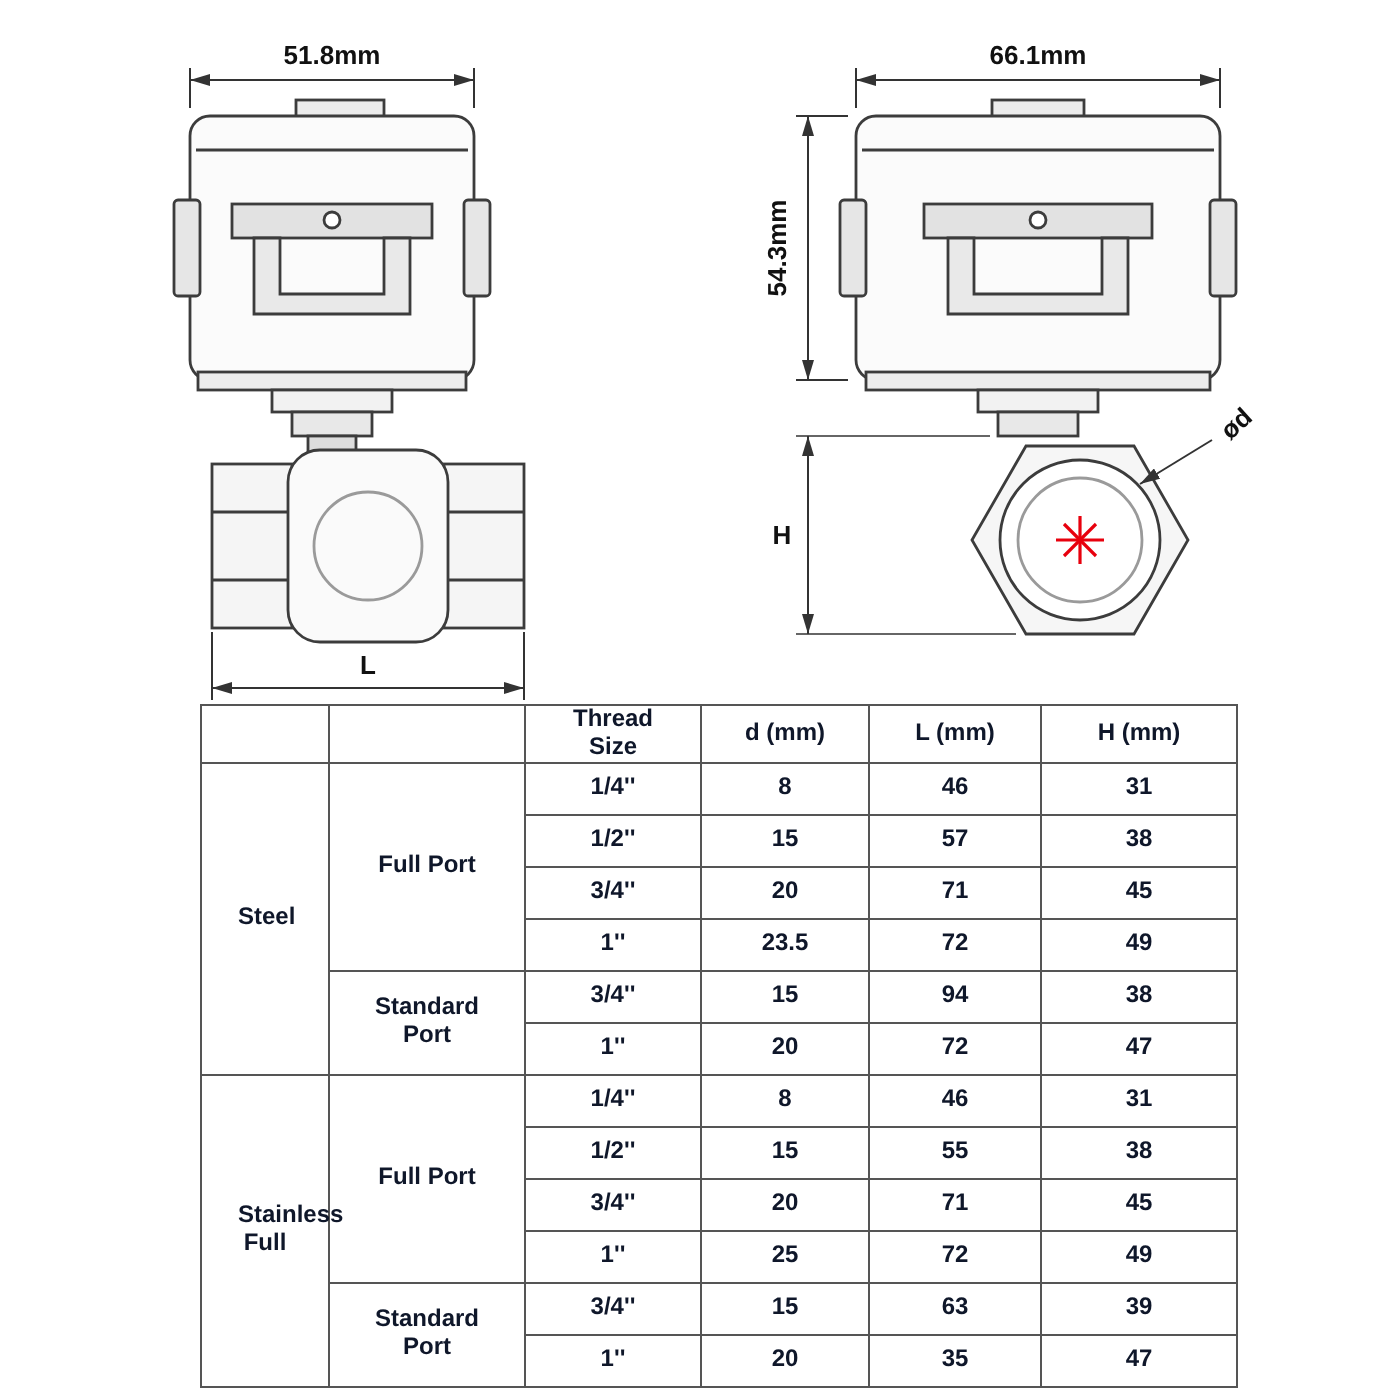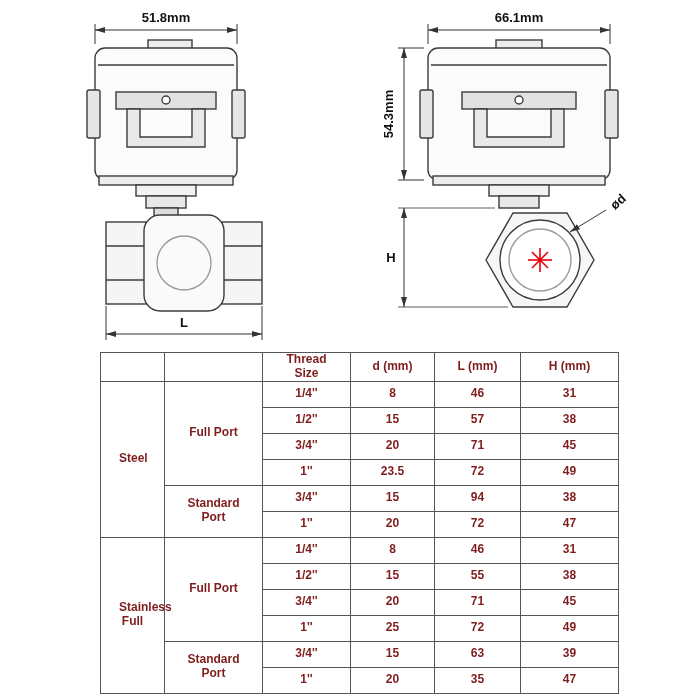--- a/index.html
+++ b/index.html
@@ -1,30 +1,30 @@
 <!DOCTYPE html>
 <html><head>
 <meta charset="utf-8">
 <style>
   html,body{margin:0;padding:0;}
   body{
     width:700px;height:700px;background:#ffffff;position:relative;
     font-family:"Liberation Sans", sans-serif;overflow:hidden;
   }
-  .drawings{position:absolute;top:8px;left:0;}
+  .drawings{position:absolute;top:18px;left:0;}
   svg text{
     font-family:"Liberation Sans", sans-serif;
     font-weight:bold;fill:#111;stroke:none;
   }
   .dim-text{font-size:13px;}
   .spec-wrap{position:absolute;top:352px;left:100px;width:518px;}
   table.spec{border-collapse:collapse;width:100%;table-layout:fixed;}
   table.spec td, table.spec th{
     border:1px solid #555;text-align:center;vertical-align:middle;
-    font-size:12px;font-weight:bold;color:#7f1d1d;height:25px;padding:0 18px;
+    font-size:12px;font-weight:bold;color:#0f172a;height:25px;padding:0 18px;
     background:#ffffff;line-height:1.15;
   }
 </style>
 </head>
 <body>
 
 <div class="drawings">
 <svg width="700" height="348" viewBox="0 0 700 348" xmlns="http://www.w3.org/2000/svg">
   <defs>
     <marker id="arrow" viewBox="0 0 10 6" refX="10" refY="3" markerWidth="10" markerHeight="6" orient="auto-start-reverse">

